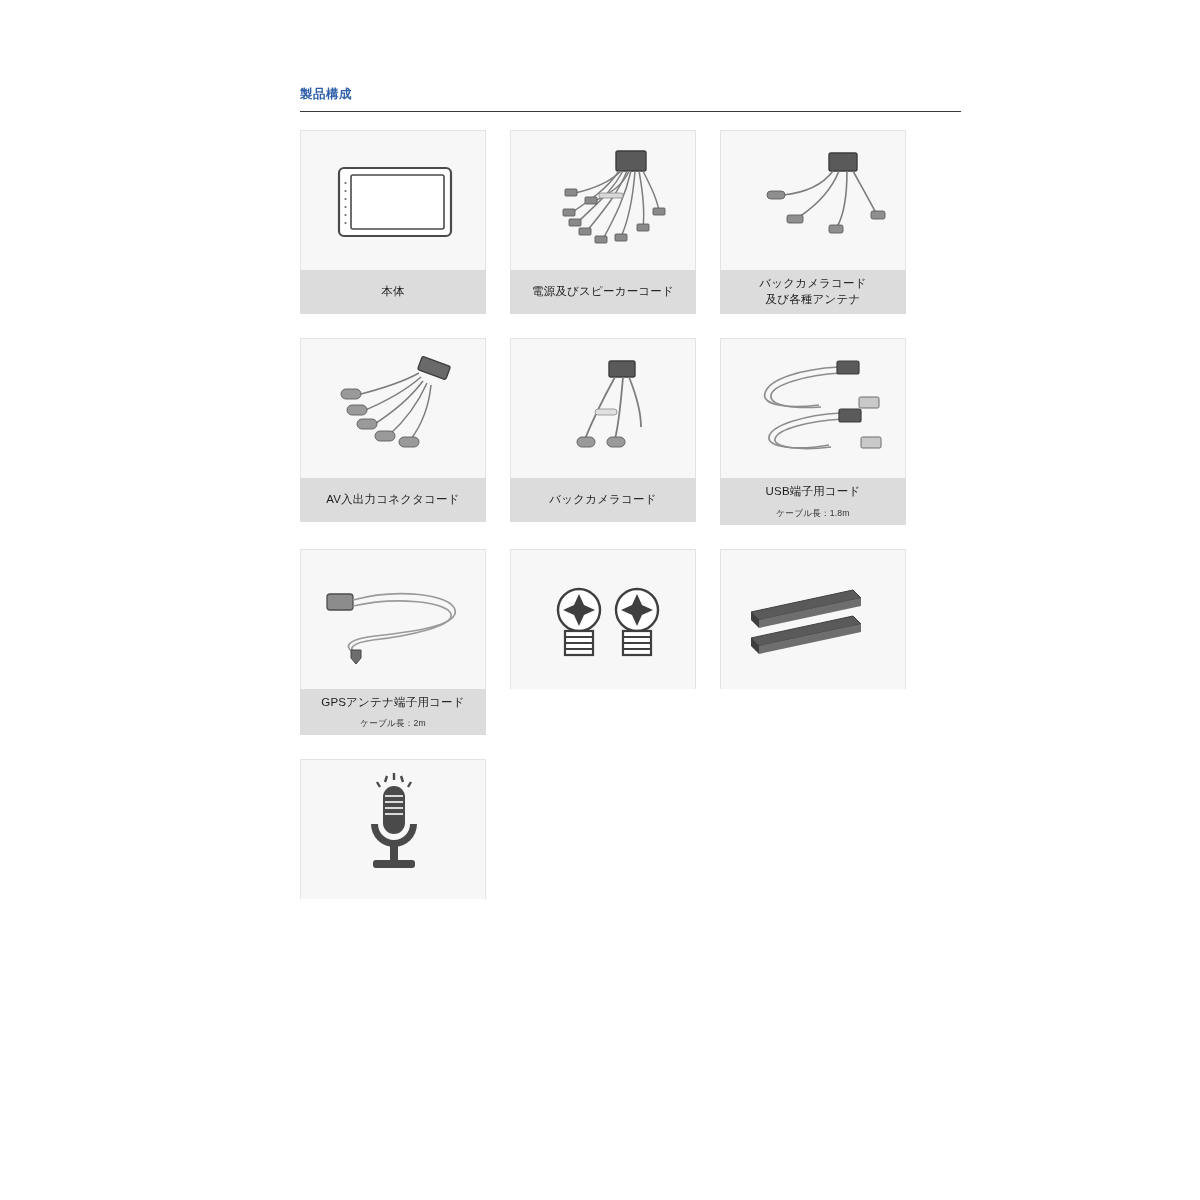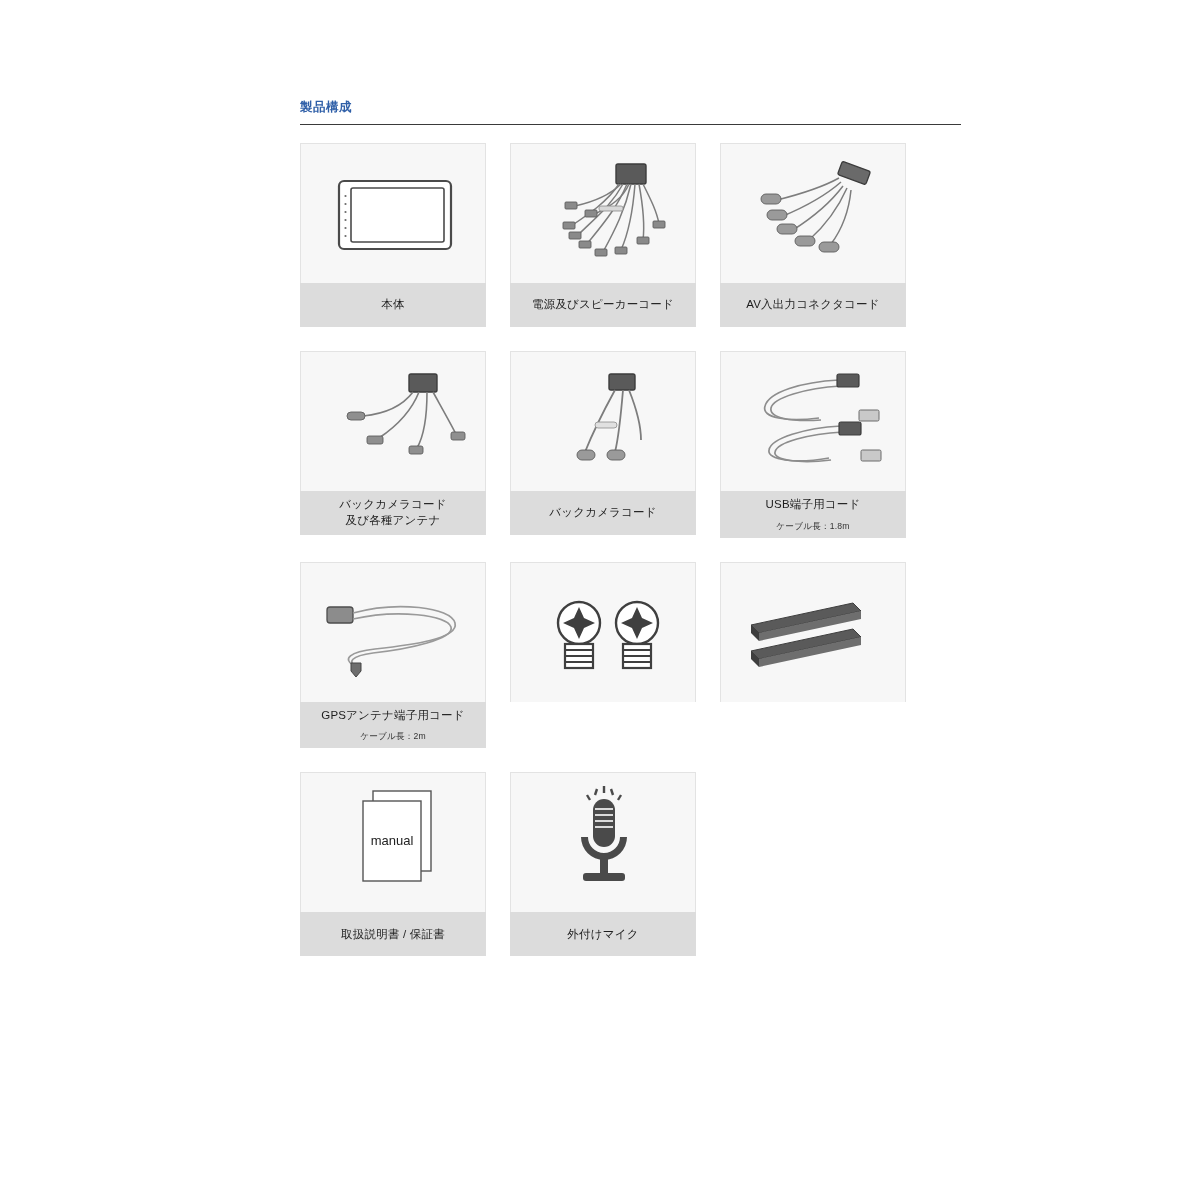--- a/index.html
+++ b/index.html
@@ -13,21 +13,21 @@
   }
   #page {
     position: relative;
     width: 1200px;
     height: 1200px;
     background: #ffffff;
   }
   .sheet {
     position: absolute;
     left: 300px;
-    top: 100px;
+    top: 87px;
     width: 661px;
   }
   .header {
     display: flex;
     flex-direction: column;
     gap: 4px;
     margin-bottom: 18px;
   }
   .header-title {
     font-size: 12.5px;
@@ -151,61 +151,61 @@
           </svg>
         </div>
         <div class="card-caption">
           <div class="cap-line">電源及びスピーカーコード</div>
         </div>
       </div>
 
       <div class="card">
         <div class="card-figure">
           <svg width="186" height="140" viewBox="0 0 186 140">
+            <rect x="108" y="22" width="28" height="18" rx="2" fill="#5a5a5a" stroke="#3c3c3c" stroke-width="1.4"></rect>
+            <g stroke="#7d7d7d" stroke-width="1.6" fill="none">
+              <path d="M112 40 C 100 56, 82 62, 62 64"></path>
+              <path d="M118 40 C 110 60, 96 74, 78 86"></path>
+              <path d="M126 40 C 126 62, 124 82, 116 96"></path>
+              <path d="M132 40 C 142 58, 150 72, 156 84"></path>
+            </g>
+            <rect x="46" y="60" width="18" height="8" rx="4" fill="#8f8f8f" stroke="#5d5d5d" stroke-width="0.9"></rect>
+            <rect x="66" y="84" width="16" height="8" rx="2" fill="#8f8f8f" stroke="#5d5d5d" stroke-width="0.9"></rect>
+            <rect x="108" y="94" width="14" height="8" rx="2" fill="#8f8f8f" stroke="#5d5d5d" stroke-width="0.9"></rect>
+            <rect x="150" y="80" width="14" height="8" rx="2" fill="#8f8f8f" stroke="#5d5d5d" stroke-width="0.9"></rect>
+          </svg>
+        </div>
+        <div class="card-caption">
+          <div class="cap-line">バックカメラコード</div>
+          <div class="cap-line">及び各種アンテナ</div>
+        </div>
+      </div>
+
+      <div class="card">
+        <div class="card-figure">
+          <svg width="186" height="140" viewBox="0 0 186 140">
             <rect x="118" y="22" width="30" height="14" rx="2" fill="#6a6a6a" stroke="#3c3c3c" stroke-width="1.3" transform="rotate(20 133 29)"></rect>
             <g stroke="#7d7d7d" stroke-width="1.5" fill="none">
               <path d="M118 34 C 100 44, 80 50, 56 56"></path>
               <path d="M120 38 C 104 52, 86 62, 62 72"></path>
               <path d="M122 42 C 110 58, 94 72, 72 86"></path>
               <path d="M126 44 C 118 62, 106 80, 88 96"></path>
               <path d="M130 46 C 128 66, 122 84, 110 100"></path>
             </g>
             <g>
               <rect x="40" y="50" width="20" height="10" rx="5" fill="#9a9a9a" stroke="#5d5d5d" stroke-width="0.9"></rect>
               <rect x="46" y="66" width="20" height="10" rx="5" fill="#9a9a9a" stroke="#5d5d5d" stroke-width="0.9"></rect>
               <rect x="56" y="80" width="20" height="10" rx="5" fill="#9a9a9a" stroke="#5d5d5d" stroke-width="0.9"></rect>
               <rect x="74" y="92" width="20" height="10" rx="5" fill="#9a9a9a" stroke="#5d5d5d" stroke-width="0.9"></rect>
               <rect x="98" y="98" width="20" height="10" rx="5" fill="#9a9a9a" stroke="#5d5d5d" stroke-width="0.9"></rect>
             </g>
           </svg>
         </div>
         <div class="card-caption">
           <div class="cap-line">AV入出力コネクタコード</div>
-        </div>
-      </div>
-
-      <div class="card">
-        <div class="card-figure">
-          <svg width="186" height="140" viewBox="0 0 186 140">
-            <rect x="108" y="22" width="28" height="18" rx="2" fill="#5a5a5a" stroke="#3c3c3c" stroke-width="1.4"></rect>
-            <g stroke="#7d7d7d" stroke-width="1.6" fill="none">
-              <path d="M112 40 C 100 56, 82 62, 62 64"></path>
-              <path d="M118 40 C 110 60, 96 74, 78 86"></path>
-              <path d="M126 40 C 126 62, 124 82, 116 96"></path>
-              <path d="M132 40 C 142 58, 150 72, 156 84"></path>
-            </g>
-            <rect x="46" y="60" width="18" height="8" rx="4" fill="#8f8f8f" stroke="#5d5d5d" stroke-width="0.9"></rect>
-            <rect x="66" y="84" width="16" height="8" rx="2" fill="#8f8f8f" stroke="#5d5d5d" stroke-width="0.9"></rect>
-            <rect x="108" y="94" width="14" height="8" rx="2" fill="#8f8f8f" stroke="#5d5d5d" stroke-width="0.9"></rect>
-            <rect x="150" y="80" width="14" height="8" rx="2" fill="#8f8f8f" stroke="#5d5d5d" stroke-width="0.9"></rect>
-          </svg>
-        </div>
-        <div class="card-caption">
-          <div class="cap-line">バックカメラコード</div>
-          <div class="cap-line">及び各種アンテナ</div>
         </div>
       </div>
 
       <div class="card">
         <div class="card-figure">
           <svg width="186" height="140" viewBox="0 0 186 140">
             <rect x="98" y="22" width="26" height="16" rx="2" fill="#5a5a5a" stroke="#3c3c3c" stroke-width="1.4"></rect>
             <g stroke="#7d7d7d" stroke-width="1.8" fill="none">
               <path d="M104 38 C 92 60, 82 80, 74 100"></path>
               <path d="M112 38 C 110 62, 108 84, 104 100"></path>
@@ -295,32 +295,20 @@
               <polygon points="30,62 38,70 38,78 30,70" fill="#3e3e3e"></polygon>
               <polygon points="38,70 140,48 140,56 38,78" fill="#6e6e6e"></polygon>
               <polygon points="30,88 132,66 140,74 38,96" fill="#5a5a5a" stroke="#3e3e3e" stroke-width="1"></polygon>
               <polygon points="30,88 38,96 38,104 30,96" fill="#3e3e3e"></polygon>
               <polygon points="38,96 140,74 140,82 38,104" fill="#6e6e6e"></polygon>
             </g>
           </svg>
         </div>
       </div>
 
-      <div class="card">
-        <div class="card-figure">
-          <svg width="186" height="140" viewBox="0 0 186 140">
-            <rect x="72" y="18" width="58" height="80" fill="#ffffff" stroke="#555555" stroke-width="1.4"></rect>
-            <rect x="62" y="28" width="58" height="80" fill="#ffffff" stroke="#555555" stroke-width="1.4"></rect>
-            <text x="91" y="72" font-family="'Liberation Sans', sans-serif" font-size="13" fill="#222222" text-anchor="middle">manual</text>
-          </svg>
-        </div>
-        <div class="card-caption">
-          <div class="cap-line">取扱説明書 / 保証書</div>
-        </div>
-      </div>
 
       <div class="card">
         <div class="card-figure">
           <svg width="186" height="140" viewBox="0 0 186 140">
             <g fill="#4a4a4a">
               <rect x="82" y="26" width="22" height="48" rx="11"></rect>
               <g stroke="#ffffff" stroke-width="1.6">
                 <line x1="84" y1="36" x2="102" y2="36"></line>
                 <line x1="84" y1="42" x2="102" y2="42"></line>
                 <line x1="84" y1="48" x2="102" y2="48"></line>
@@ -332,20 +320,17 @@
               <g>
                 <line x1="86" y1="16" x2="84" y2="22" stroke="#4a4a4a" stroke-width="2.4"></line>
                 <line x1="93" y1="13" x2="93" y2="20" stroke="#4a4a4a" stroke-width="2.4"></line>
                 <line x1="100" y1="16" x2="102" y2="22" stroke="#4a4a4a" stroke-width="2.4"></line>
                 <line x1="76" y1="22" x2="79" y2="27" stroke="#4a4a4a" stroke-width="2.4"></line>
                 <line x1="110" y1="22" x2="107" y2="27" stroke="#4a4a4a" stroke-width="2.4"></line>
               </g>
             </g>
           </svg>
         </div>
-        <div class="card-caption">
-          <div class="cap-line">外付けマイク</div>
-        </div>
       </div>
 
     </div>
   </div>
 </div>
 
 </body></html>

